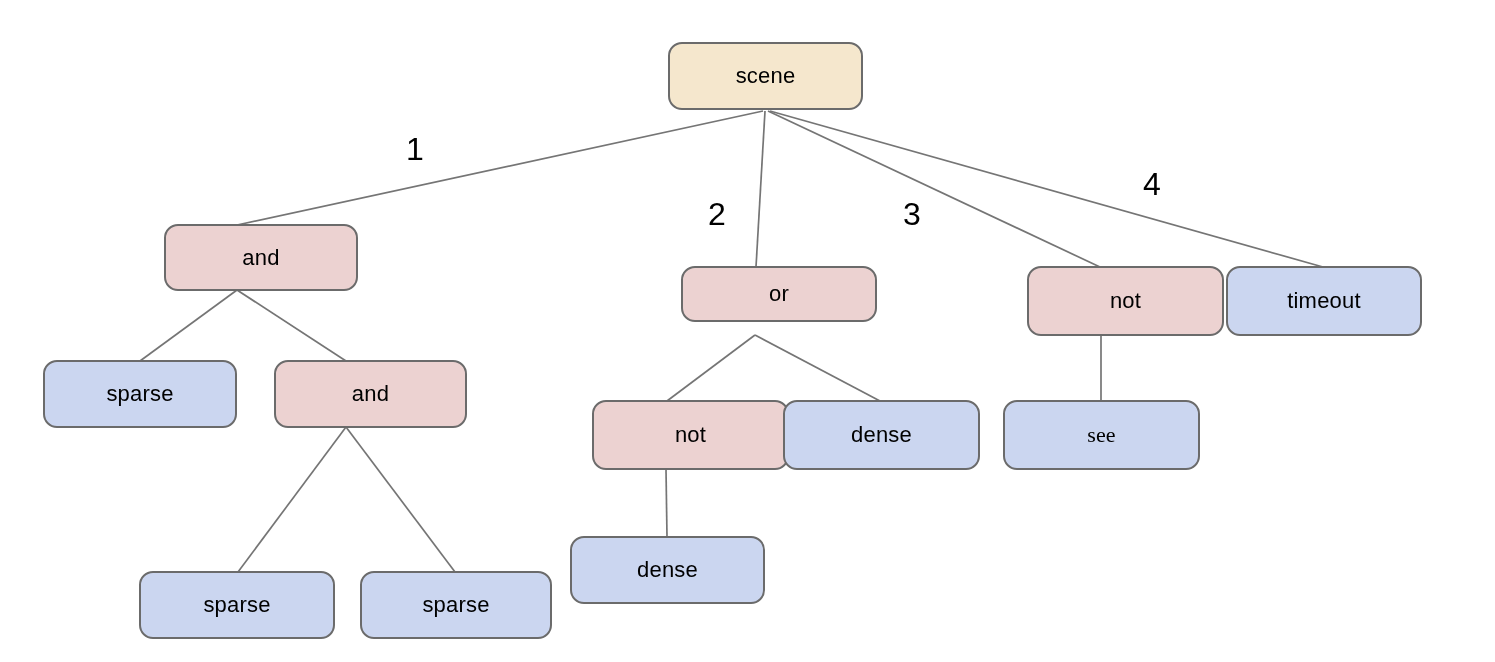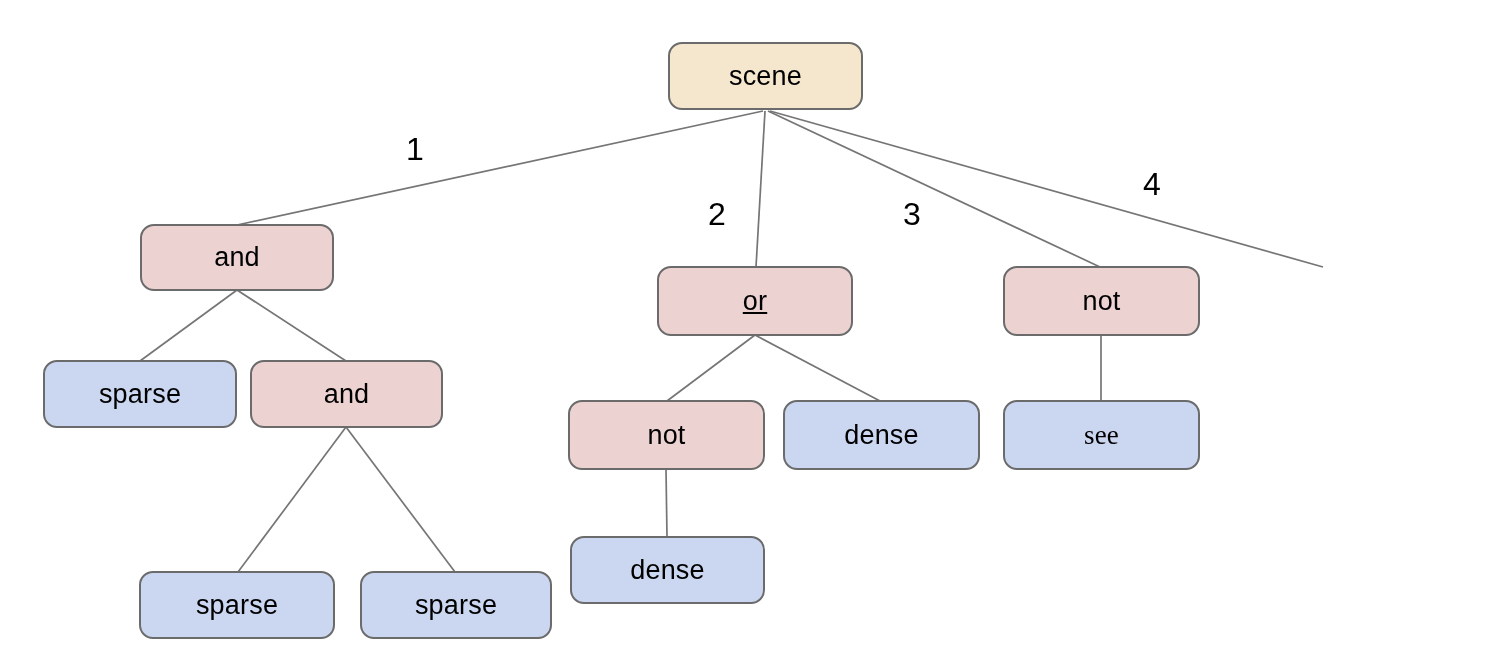--- a/index.html
+++ b/index.html
@@ -27,26 +27,26 @@
     stroke-width: 1.7;
   }
   .node {
     position: absolute;
     box-sizing: border-box;
     border: 2px solid var(--border-color, #6b6b6b);
     border-radius: 14px;
     display: flex;
     align-items: center;
     justify-content: center;
-    font-size: 27px;
+    font-size: 22px;
     color: #000000;
     letter-spacing: 0.2px;
   }
   .node.root    { background: var(--root-fill, #f5e7cd); }
-  .node.op      { background: var(--operator-fill, #ecd2d1); }
+  .node.op      { background: var(--operator-fill, #ecd2d1); margin-left: 24px; }
   .node.leaf    { background: var(--leaf-fill, #cbd6f0); }
   .edge-label {
     position: absolute;
     transform: translate(-50%, -50%);
     font-size: 32px;
     color: #000000;
   }
 </style>
 </head>
 <body>
@@ -69,22 +69,23 @@
   </svg>
 
   <div class="edge-label" style="left:415px; top:149px;">1</div>
   <div class="edge-label" style="left:717px; top:214px;">2</div>
   <div class="edge-label" style="left:912px; top:214px;">3</div>
   <div class="edge-label" style="left:1152px; top:184px;">4</div>
 
   <div class="node root" style="left:668px;  top:42px;  width:195px; height:68px;">scene</div>
 
   <div class="node op" style="left:140px;  top:224px; width:194px; height:67px;">and</div>
-  <div class="node op" style="left:657px;  top:266px; width:196px; height:70px;text-decoration:underline;">or</div>
+  <div class="node op" style="left:657px;  top:266px; width:196px; height:56px;">or</div>
   <div class="node op" style="left:1003px; top:266px; width:197px; height:70px;">not</div>
+  <div class="node leaf" style="left:1226px; top:266px; width:196px; height:70px;">timeout</div>
 
   <div class="node leaf" style="left:43px;   top:360px; width:194px; height:68px;">sparse</div>
   <div class="node op" style="left:250px;  top:360px; width:193px; height:68px;">and</div>
 
   <div class="node leaf" style="left:139px;  top:571px; width:196px; height:68px;">sparse</div>
   <div class="node leaf" style="left:360px;  top:571px; width:192px; height:68px;">sparse</div>
 
   <div class="node op" style="left:568px;  top:400px; width:197px; height:70px;">not</div>
   <div class="node leaf" style="left:783px;  top:400px; width:197px; height:70px;">dense</div>
   <div class="node leaf" style="left:570px;  top:536px; width:195px; height:68px;">dense</div>

